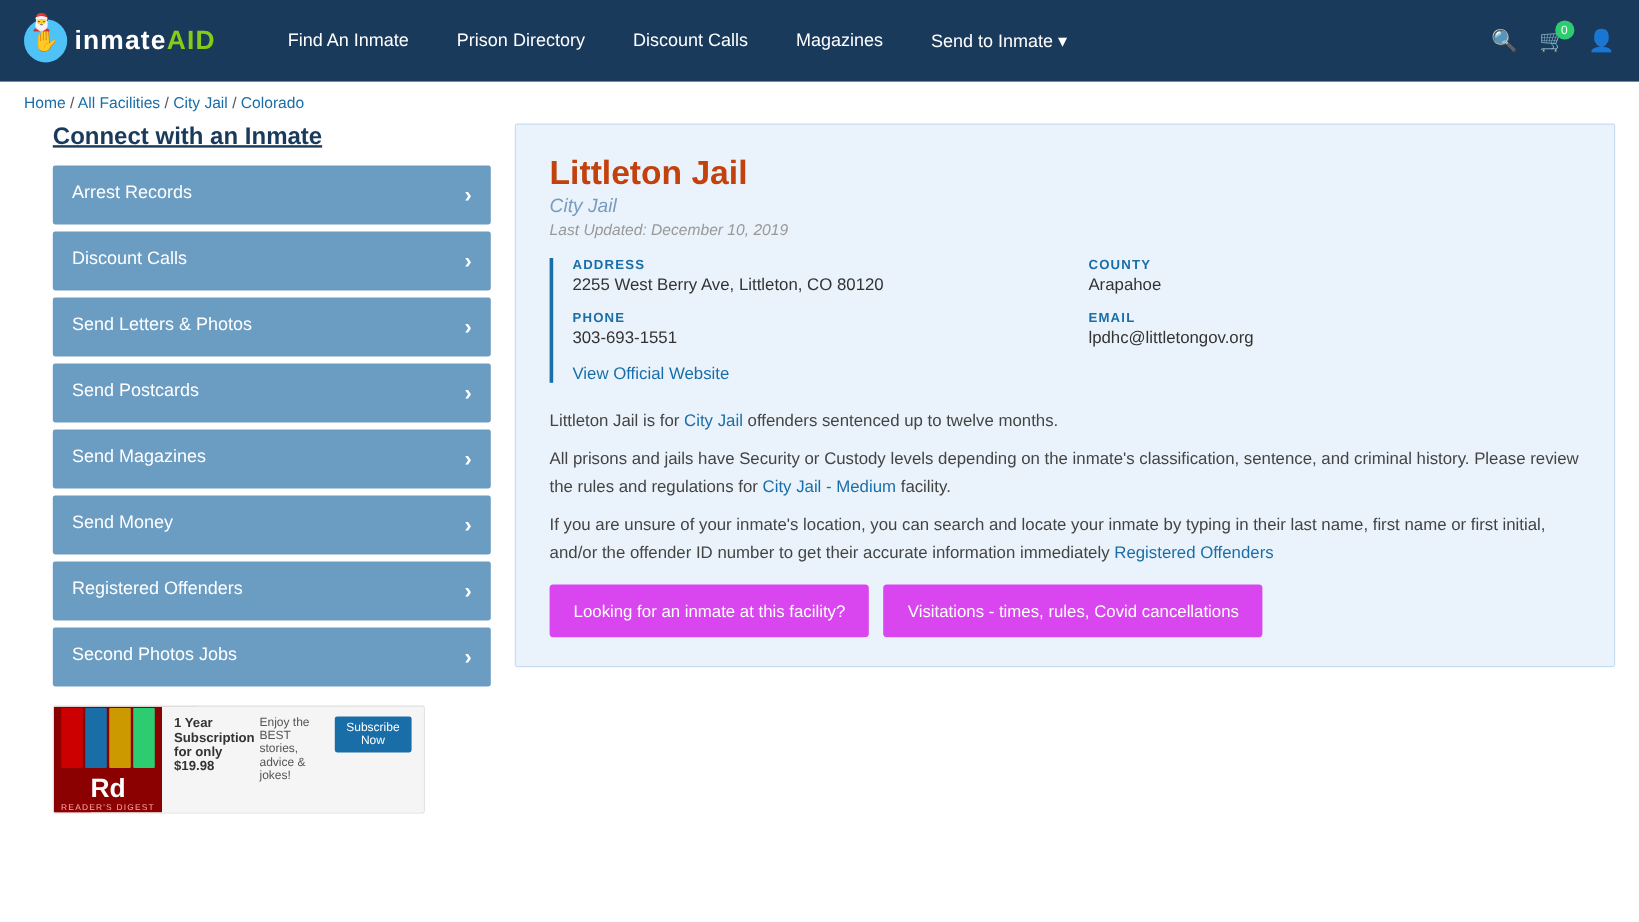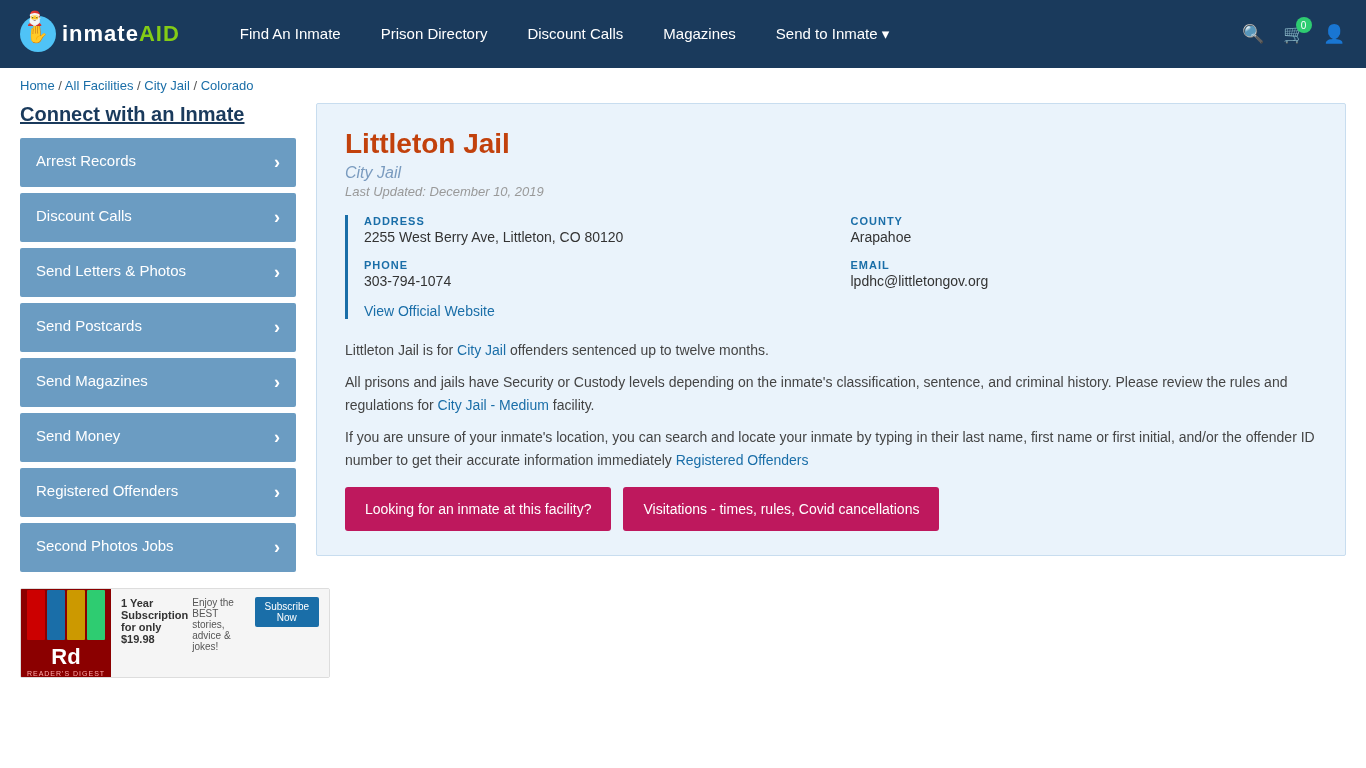--- a/index.html
+++ b/index.html
@@ -104,22 +104,23 @@
     
     .main-content {
       display: flex;
       gap: 0;
       padding: 0 20px 20px 20px;
       align-items: flex-start;
     }
 
     
     .sidebar {
-      width: 276px;
+      width: 365px;
       flex-shrink: 0;
+      margin-left: 24px;
     }
     .sidebar-title {
       font-size: 20px;
       font-weight: bold;
       text-decoration: underline;
       margin-bottom: 12px;
       color: #1a3a5c;
     }
     .sidebar-menu {
       list-style: none;
@@ -265,21 +266,21 @@
     }
     .facility-desc p { margin-bottom: 10px; }
     .facility-desc a { color: #1a6ea8; text-decoration: none; }
 
     .facility-buttons {
       display: flex;
       gap: 12px;
       margin-top: 16px;
     }
     .btn-green {
-      background: #be185d;
+      background: #d946ef;
       color: #fff;
       border: none;
       padding: 14px 20px;
       font-size: 14px;
       cursor: pointer;
       border-radius: 3px;
       text-decoration: none;
       display: inline-block;
     }
   </style>
@@ -418,21 +419,21 @@
       <div>
         <div class="detail-label">ADDRESS</div>
         <div class="detail-value">2255 West Berry Ave, Littleton, CO 80120</div>
       </div>
       <div>
         <div class="detail-label">COUNTY</div>
         <div class="detail-value">Arapahoe</div>
       </div>
       <div>
         <div class="detail-label">PHONE</div>
-        <div class="detail-value">303-794-1074</div>
+        <div class="detail-value">303-693-1551</div>
       </div>
       <div>
         <div class="detail-label">EMAIL</div>
         <div class="detail-value">lpdhc@littletongov.org</div>
       </div>
       <div class="facility-website-link">
         <a href="#">View Official Website</a>
       </div>
     </div>
 

